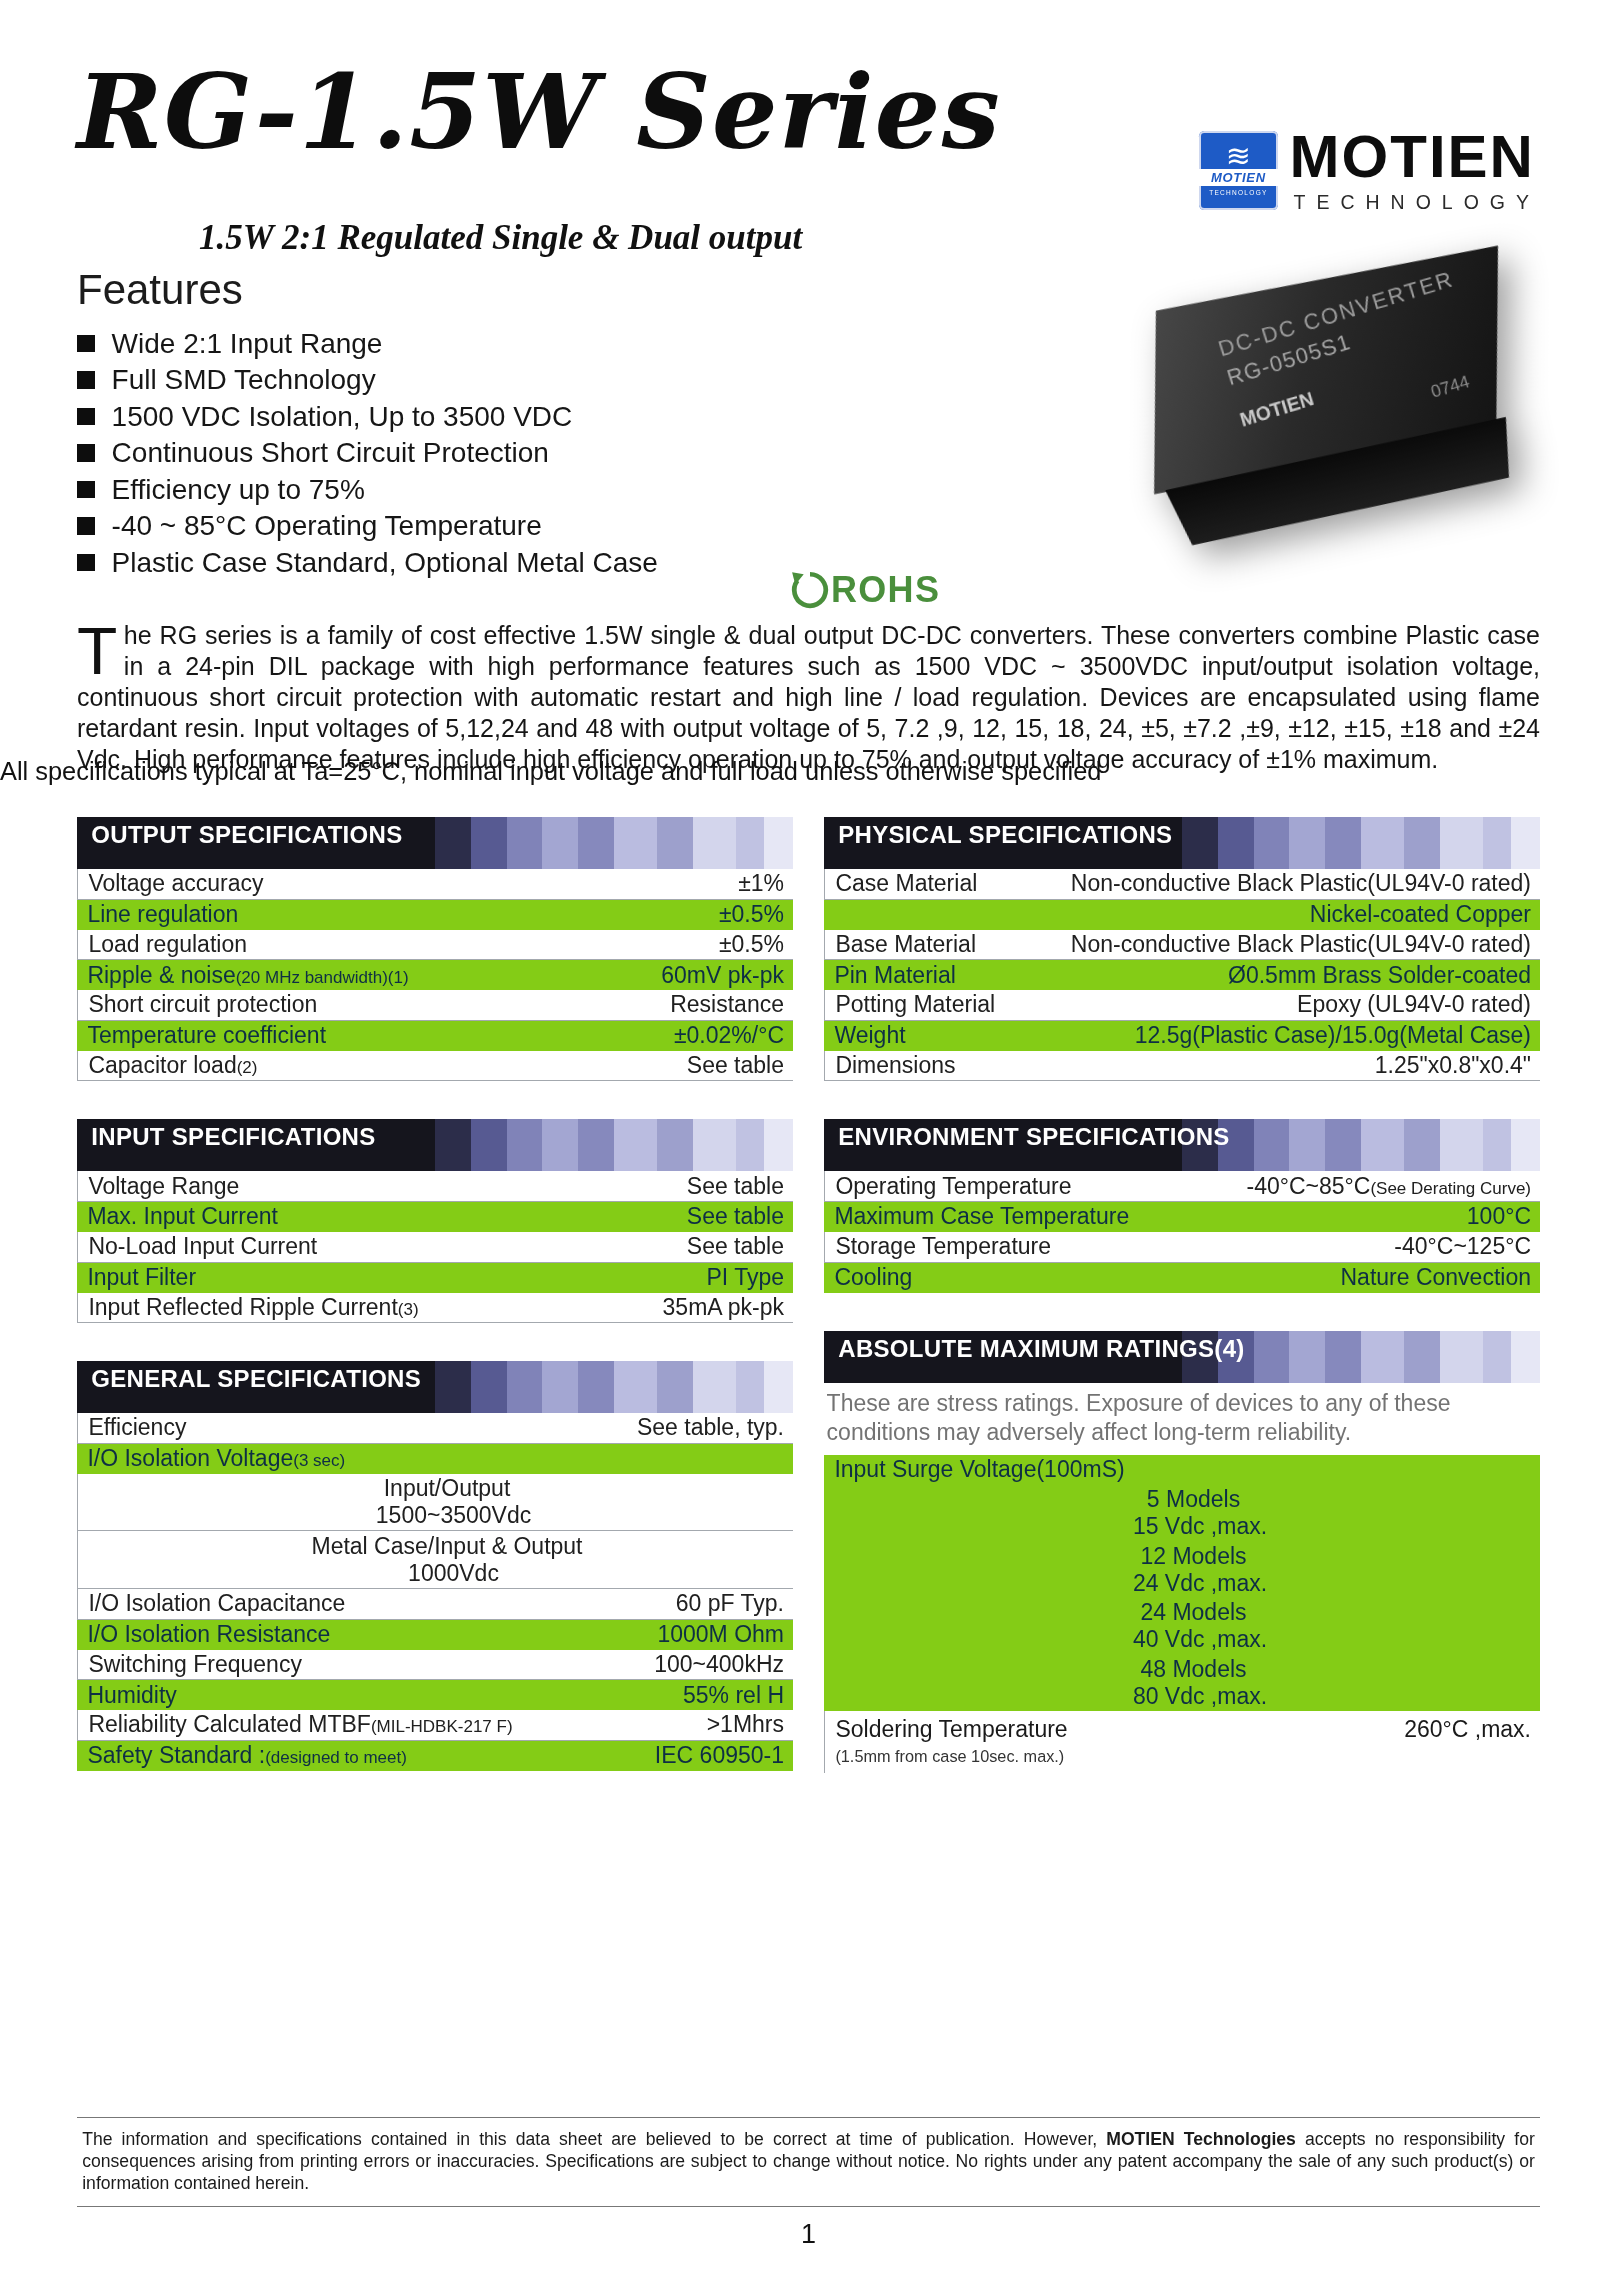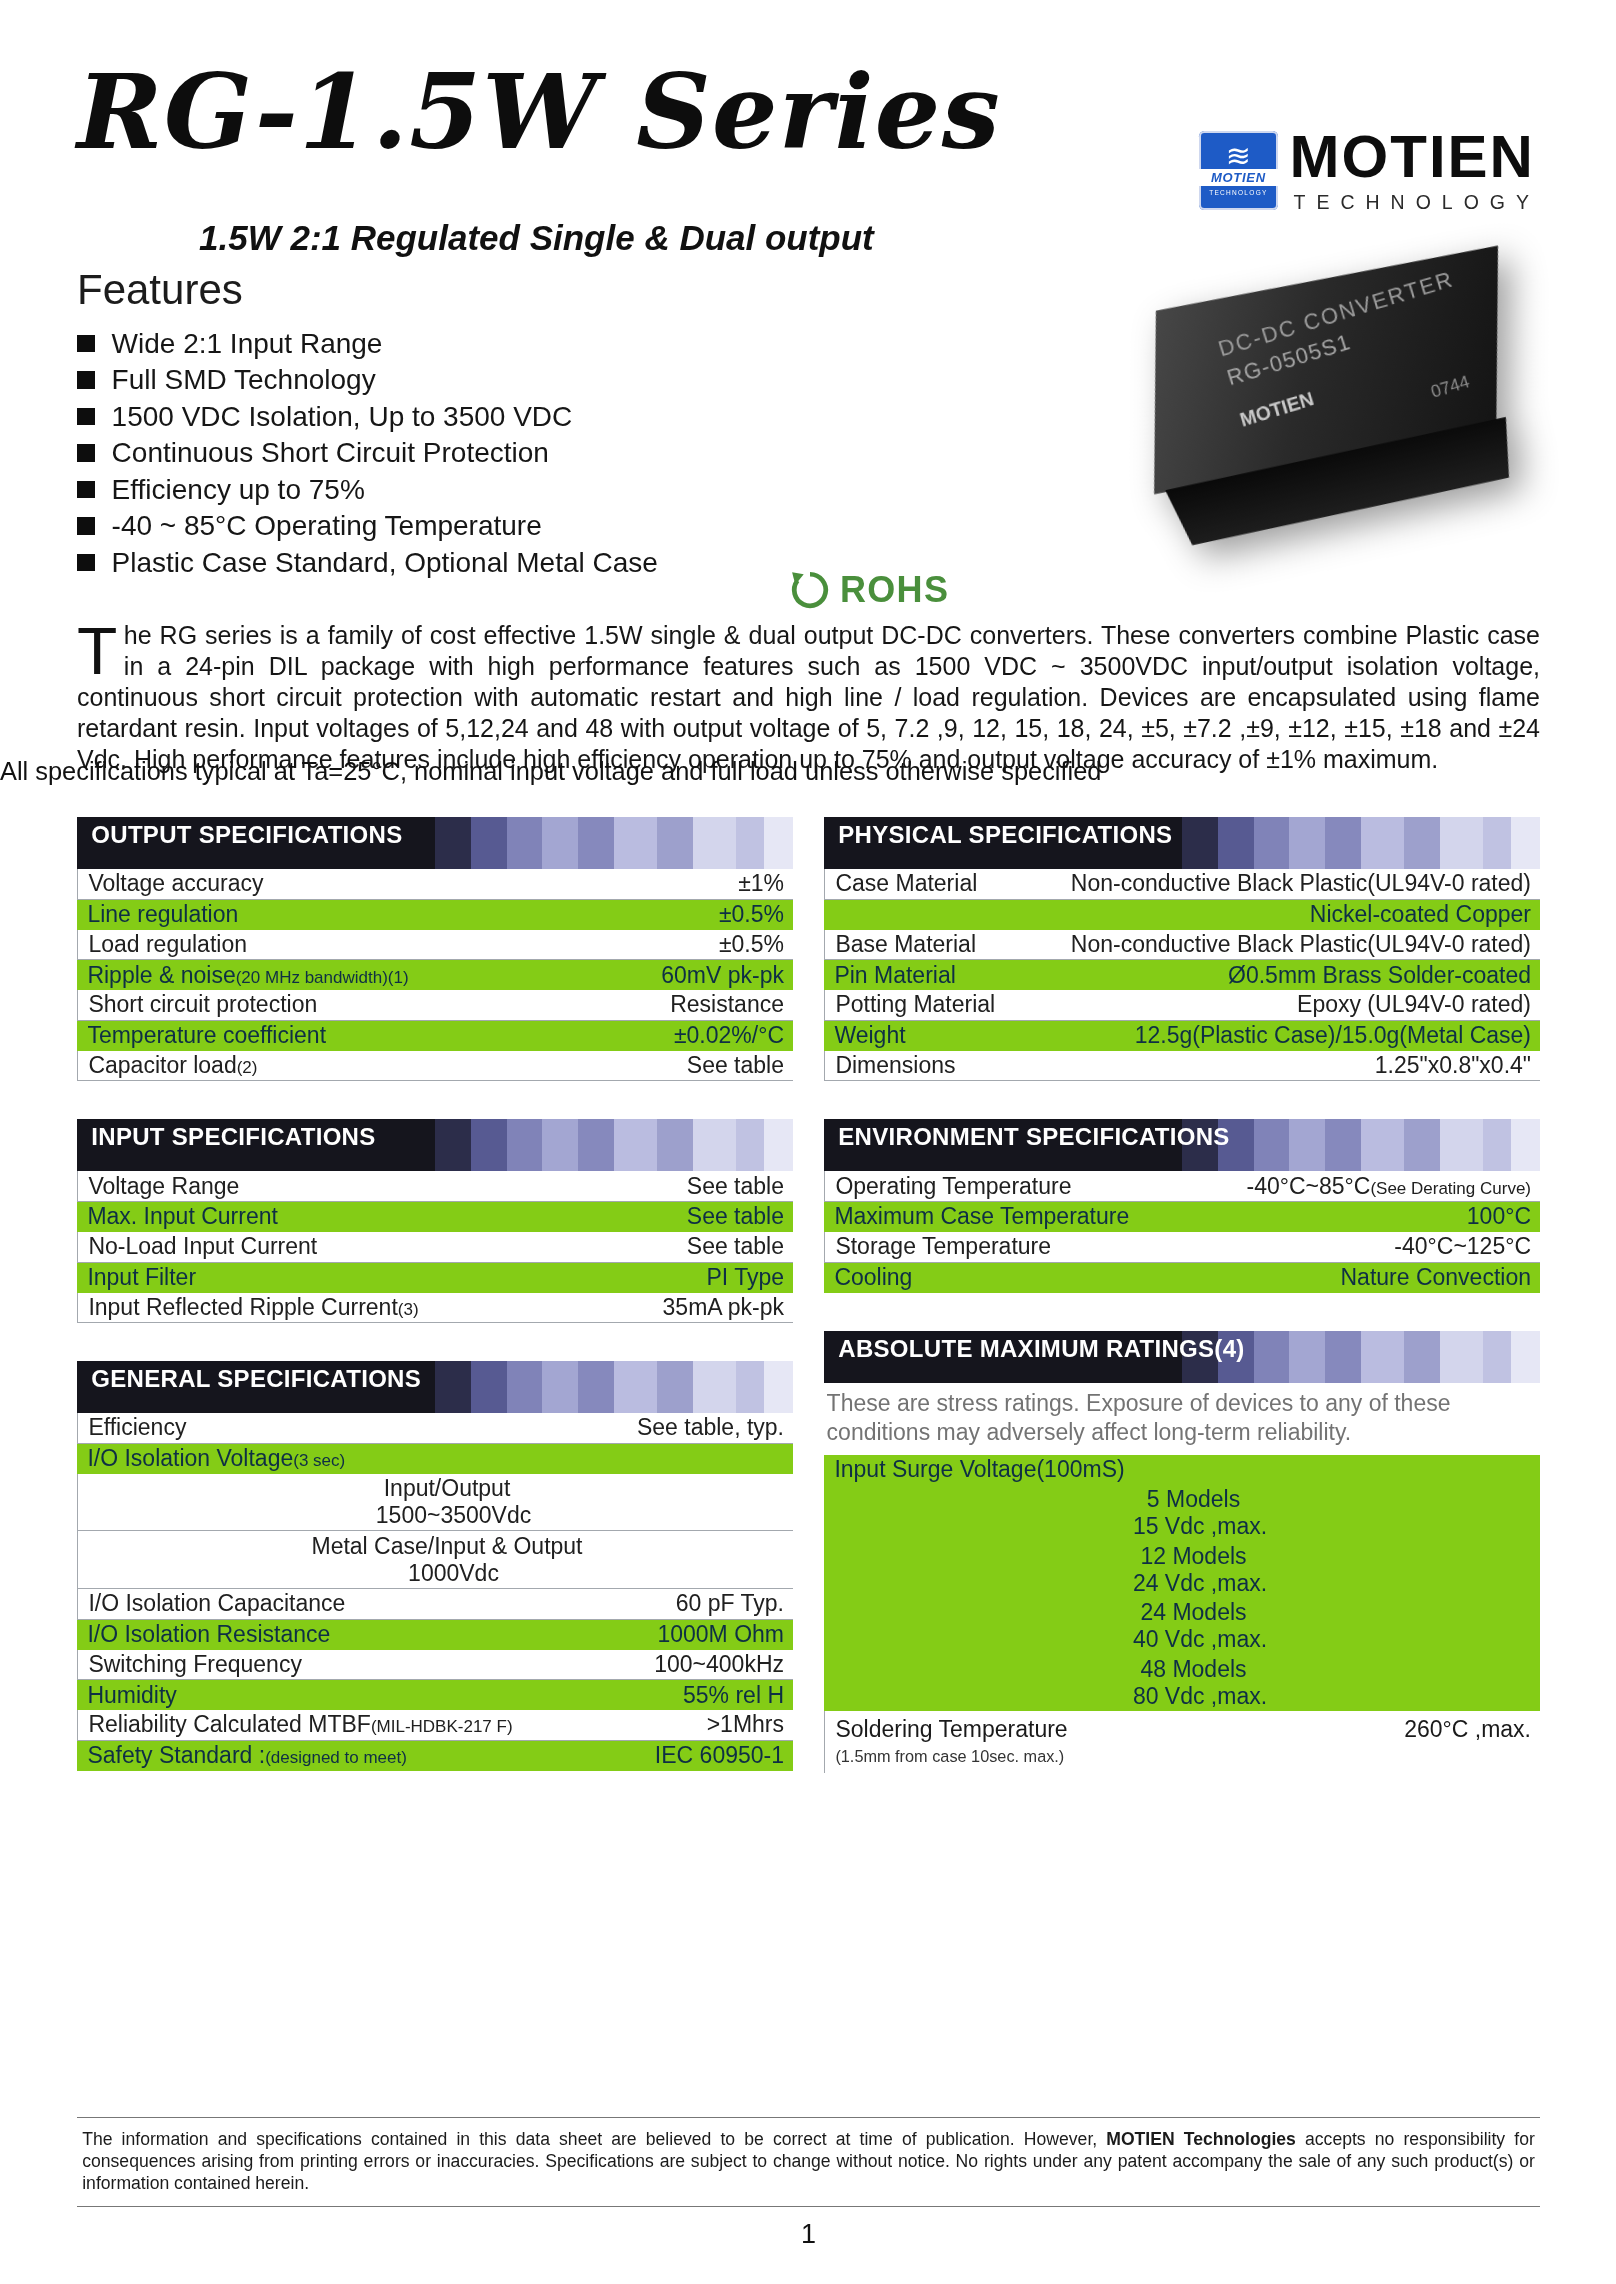--- a/index.html
+++ b/index.html
@@ -12,21 +12,21 @@
 
   
   .title {
     position:absolute; left:77px; top:51px;
     font-family:"DejaVu Serif","Liberation Serif",serif;
     font-style:italic; font-weight:bold; font-size:103px; letter-spacing:1.3px; color:#0d0d0d;
     white-space:nowrap;
   }
   .subtitle {
     position:absolute; left:199px; top:218px;
-    font-family:Liberation Sans, sans-serif;
+    font-family:Liberation Serif, serif;
     font-style:italic; font-weight:bold; font-size:35px; color:#111;
     white-space:nowrap;
   }
   .logo { position:absolute; top:127px; right:77px; display:flex; align-items:center; gap:11.7px; }
   .logo-icon {
     width:79px; height:79px; background:#1e5bc6; border-radius:5.2px;
     display:flex; flex-direction:column; align-items:center; justify-content:center; gap:2.6px;
     box-shadow:0 0 0 2px #cfd8ef inset;
   }
   .logo-waves { color:#fff; font-size:30px; line-height:22px; }
@@ -62,21 +62,21 @@
     background:linear-gradient(180deg,#090909,#1f1f1f);
     clip-path:polygon(0 0, 99% 8%, 96% 100%, 4% 92%);
   }
   .module-text { position:absolute; left:98px; top:31px; transform:rotate(-4deg); }
   .module-line1 { font-size:22px; color:#9c9c9c; letter-spacing:2px; }
   .module-line2 { font-size:22px; color:#a6a6a6; letter-spacing:1.3px; margin-top:3.9px; }
   .module-brand { font-size:19.5px; font-weight:bold; color:#c9c9c9; margin-top:19.5px; }
   .module-date { position:absolute; right:59px; top:130px; font-size:17.6px; color:#8d8d8d; transform:rotate(-4deg); }
 
   
-  .rohs { position:absolute; left:789px; top:569px; display:flex; align-items:flex-start; gap:9px; }
+  .rohs { position:absolute; left:789px; top:569px; display:flex; align-items:flex-start; gap:0; }
   .rohs-text { font-size:36px; font-weight:bold; color:#4a8f3c; letter-spacing:1.3px; }
 
   
   .intro {
     position:absolute; left:77px; top:620px; width:1463px;
     font-size:25px; line-height:31px; text-align:justify; color:#161616;
   }
   .dropcap { float:left; font-size:66px; line-height:56px; padding:2.6px 6.5px 0 0; color:#111; }
   .spec-note { position:absolute; left:0; top:757px; width:100%; text-align:left; font-size:25.4px; color:#111; }
 

